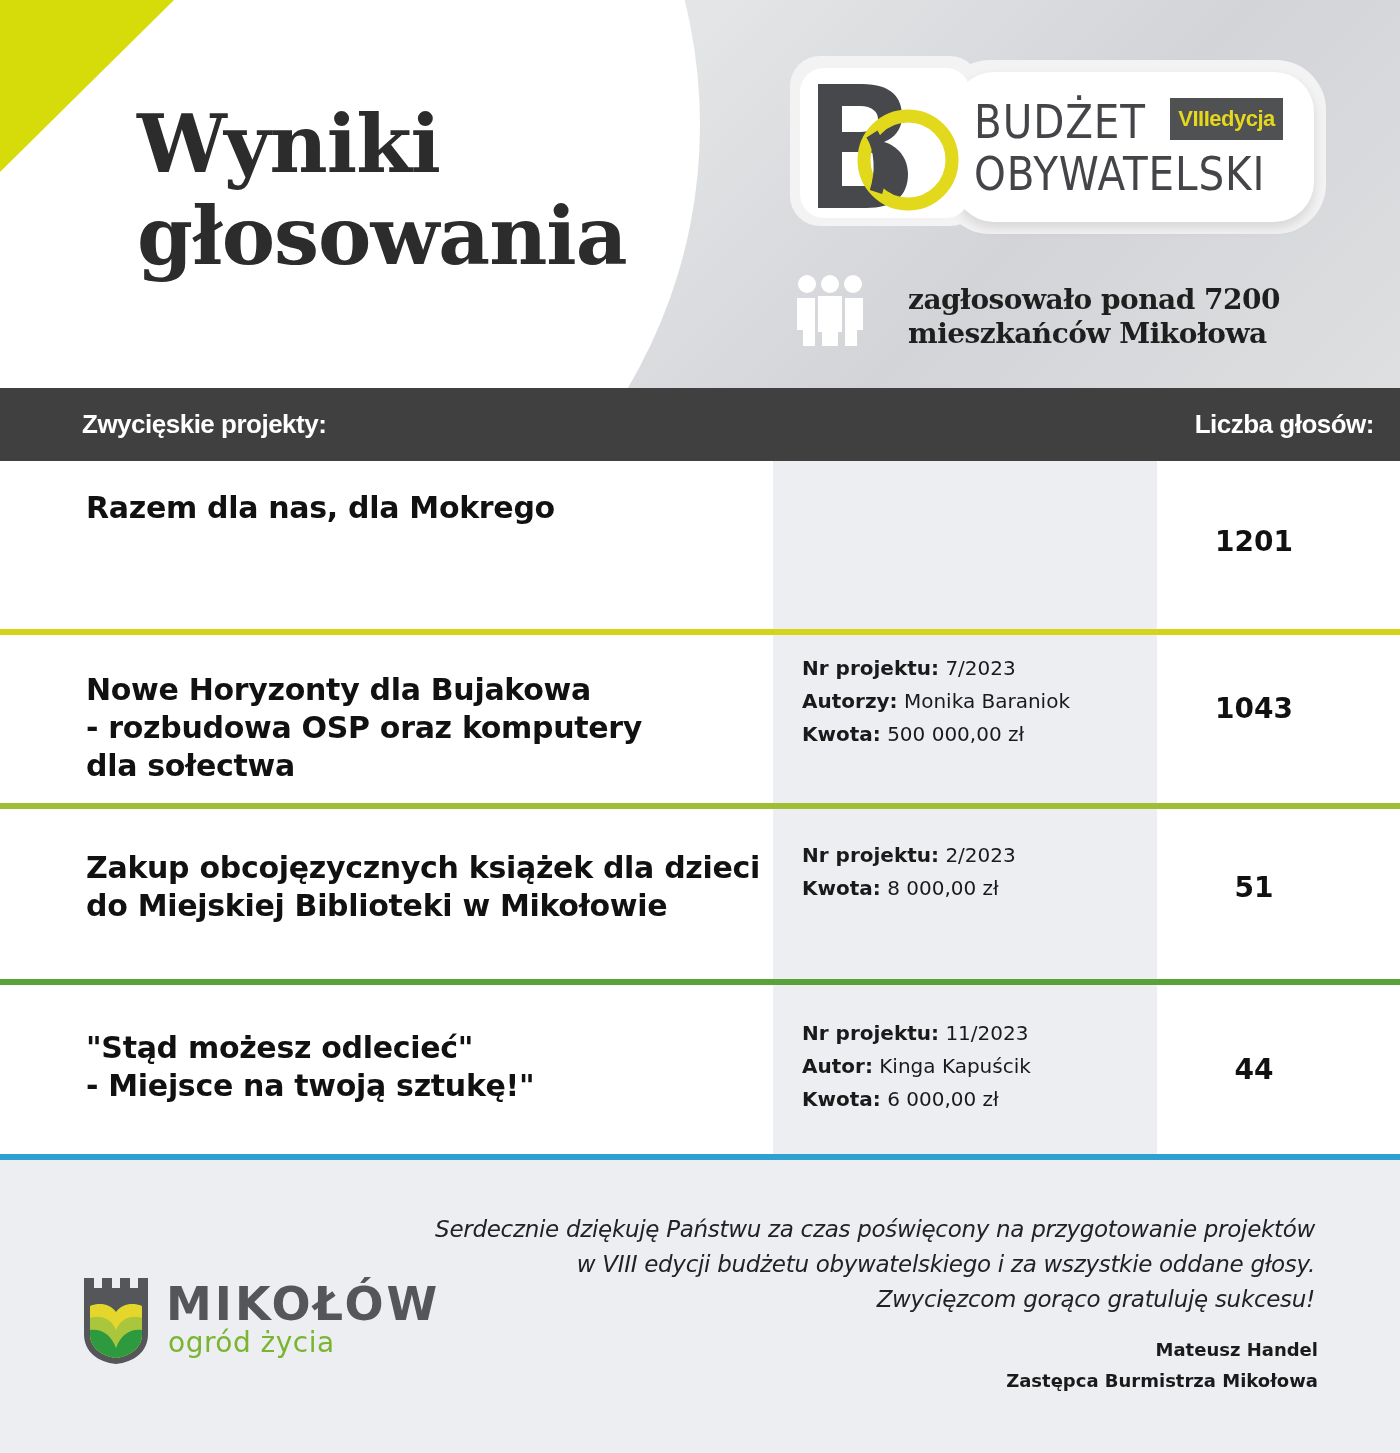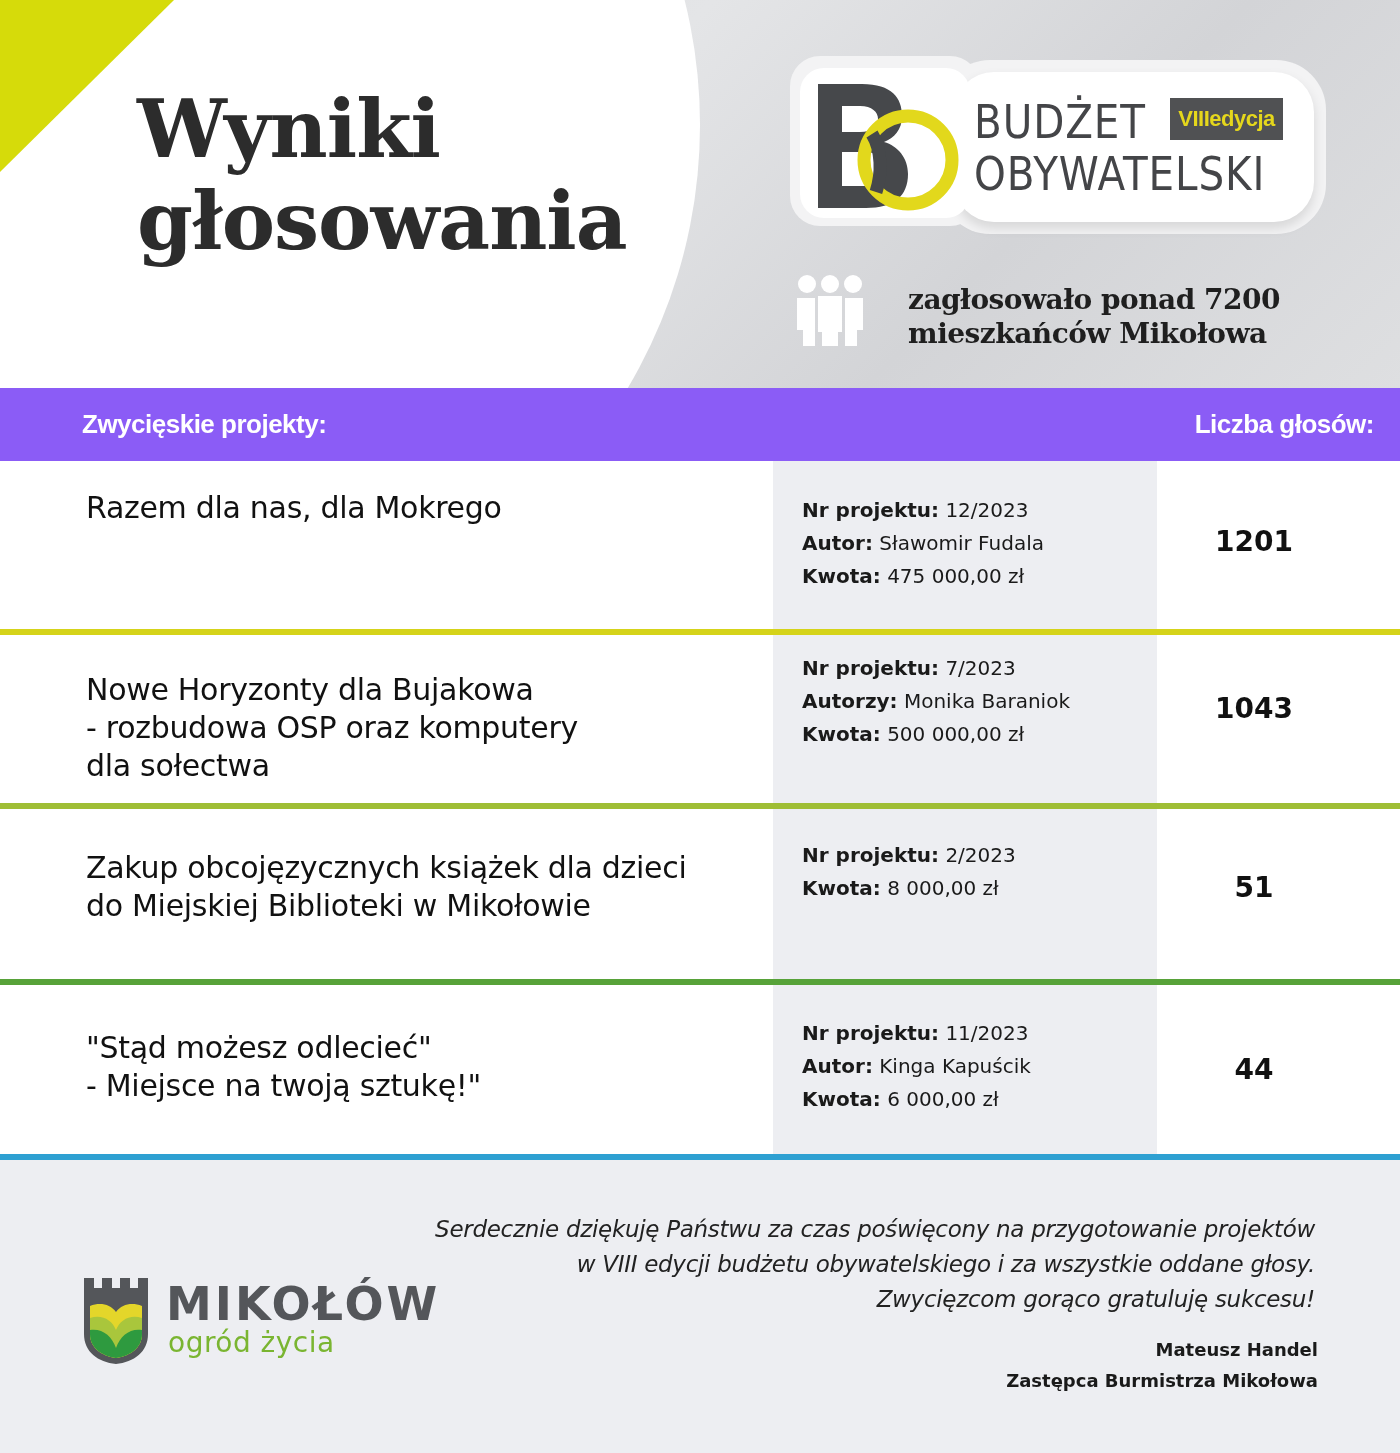--- a/index.html
+++ b/index.html
@@ -5,51 +5,51 @@
   * { box-sizing: border-box; margin: 0; padding: 0; }
   html, body { width: 1400px; height: 1453px; overflow: hidden; }
   body { position: relative; background: #fff; font-family: "Liberation Sans", sans-serif; color: #111; }
 
   
   .header { position: absolute; left: 0; top: 0; width: 1400px; height: 388px; overflow: hidden;
             background: linear-gradient(135deg, #d7d8db 0%, #e4e5e7 40%, #d3d4d7 70%, #dedfe1 100%); }
   .header-circle { position: absolute; left: -330px; top: -390px; width: 1030px; height: 1030px; border-radius: 50%; background: #fff; }
   .header-triangle { position: absolute; left: 0; top: 0; width: 0; height: 0;
                      border-top: 172px solid #d6db0a; border-right: 174px solid transparent; }
-  .page-title { position: absolute; left: 137px; top: 83px; font-family: "DejaVu Serif", serif; font-weight: bold;
+  .page-title { position: absolute; left: 137px; top: 98px; font-family: "DejaVu Serif", serif; font-weight: bold;
                 font-size: 80px; line-height: 92px; color: #2c2c2c; letter-spacing: -1px; }
 
   .logo-badge { position: absolute; left: 790px; top: 56px; width: 536px; height: 178px; }
   .logo-badge .bg1 { position: absolute; left: 0; top: 0; width: 190px; height: 170px; background: #f3f3f4; border-radius: 30px; }
   .logo-badge .bg2 { position: absolute; left: 150px; top: 4px; width: 386px; height: 174px; background: #f3f3f4; border-radius: 50px; }
   .logo-badge .fg2 { position: absolute; left: 164px; top: 16px; width: 360px; height: 150px; background: #fff; border-radius: 40px;
                      box-shadow: 0 6px 12px rgba(0,0,0,0.12); }
   .logo-badge .fg1 { position: absolute; left: 10px; top: 12px; width: 170px; height: 150px; background: #fff; border-radius: 24px; }
   .bo-mark { position: absolute; left: 20px; top: 18px; width: 150px; height: 140px; }
   .logo-text { position: absolute; left: 184px; top: 40px; font-family: "DejaVu Sans", sans-serif; font-weight: normal;
                font-size: 46px; line-height: 52px; color: #444548; letter-spacing: 1px; transform: scaleX(0.88); transform-origin: left top; }
   .edition-tag { position: absolute; left: 380px; top: 42px; width: 113px; height: 42px; background: #505153; color: #e5d71c;
                  font-family: "Liberation Sans", sans-serif; font-weight: bold; font-size: 22px; line-height: 42px; text-align: center; letter-spacing: -0.5px; }
 
   .voters-icon { position: absolute; left: 795px; top: 274px; width: 70px; height: 72px; }
   .voters-text { position: absolute; left: 908px; top: 283px; font-family: "DejaVu Serif", serif; font-weight: bold;
                  font-size: 28px; line-height: 34px; color: #1f1f1f; letter-spacing: -0.5px; }
 
   
-  .table-bar { position: absolute; left: 0; top: 388px; width: 1400px; height: 73px; background: #8b5cf6; }
+  .table-bar { position: absolute; left: 0; top: 388px; width: 1400px; height: 73px; background: #404040; }
   .table-bar span { position: absolute; top: 20px; color: #fff; font-family: "Liberation Sans", sans-serif; font-weight: bold;
                     font-size: 26px; line-height: 32px; letter-spacing: -0.5px; }
   .col-projects-label { left: 82px; }
   .col-votes-label { right: 26px; }
 
   
   .rows { position: absolute; left: 0; top: 461px; width: 1400px; height: 696px; background: #fff; }
   .meta-bg { position: absolute; left: 773px; top: 0; width: 384px; height: 696px; background: #edeef2; }
   .row { position: absolute; left: 0; width: 1400px; }
-  .row-title { position: absolute; left: 86px; font-family: "DejaVu Sans", sans-serif; font-weight: normal; font-size: 30px;
+  .row-title { position: absolute; left: 86px; font-family: "DejaVu Sans", sans-serif; font-weight: bold; font-size: 30px;
                line-height: 38px; color: #111; white-space: pre-line; letter-spacing: -0.3px; }
   .row-meta { position: absolute; left: 802px; font-family: "DejaVu Sans", sans-serif; font-size: 20px; line-height: 33px; color: #1a1a1a; }
   .row-meta b { font-weight: bold; }
   .row-votes { position: absolute; left: 1157px; width: 194px; text-align: center; font-family: "DejaVu Sans", sans-serif;
                font-weight: bold; font-size: 28px; color: #111; }
   .divider { position: absolute; left: 0; width: 1400px; height: 6px; }
 
   
   .footer { position: absolute; left: 0; top: 1160px; width: 1400px; height: 293px; background: #edeef2; }
   .thanks { position: absolute; right: 85px; top: 52px; text-align: right; font-family: "DejaVu Sans", sans-serif; font-style: italic;
@@ -113,25 +113,20 @@
 <div class="table-bar">
   <span class="col-projects-label">Zwycięskie projekty:</span>
   <span class="col-votes-label">Liczba głosów:</span>
 </div>
 
 <div class="rows">
   <div class="meta-bg"></div>
 
   <div class="row" style="top:0; height:168px;">
     <div class="row-title" style="top:28px;">Razem dla nas, dla Mokrego</div>
-    <div class="row-meta" style="top:33px;">
-      <div><b>Nr projektu:</b> <span>12/2023</span></div>
-      <div><b>Autor:</b> <span>Sławomir Fudala</span></div>
-      <div><b>Kwota:</b> <span>475 000,00 zł</span></div>
-    </div>
     <div class="row-votes" style="top:64px;">1201</div>
   </div>
   <div class="divider" style="top:168px; background:#d5d31a;"></div>
 
   <div class="row" style="top:174px; height:168px;">
     <div class="row-title" style="top:36px;">Nowe Horyzonty dla Bujakowa
 - rozbudowa OSP oraz komputery
 dla sołectwa</div>
     <div class="row-meta" style="top:17px;">
       <div><b>Nr projektu:</b> <span>7/2023</span></div>

